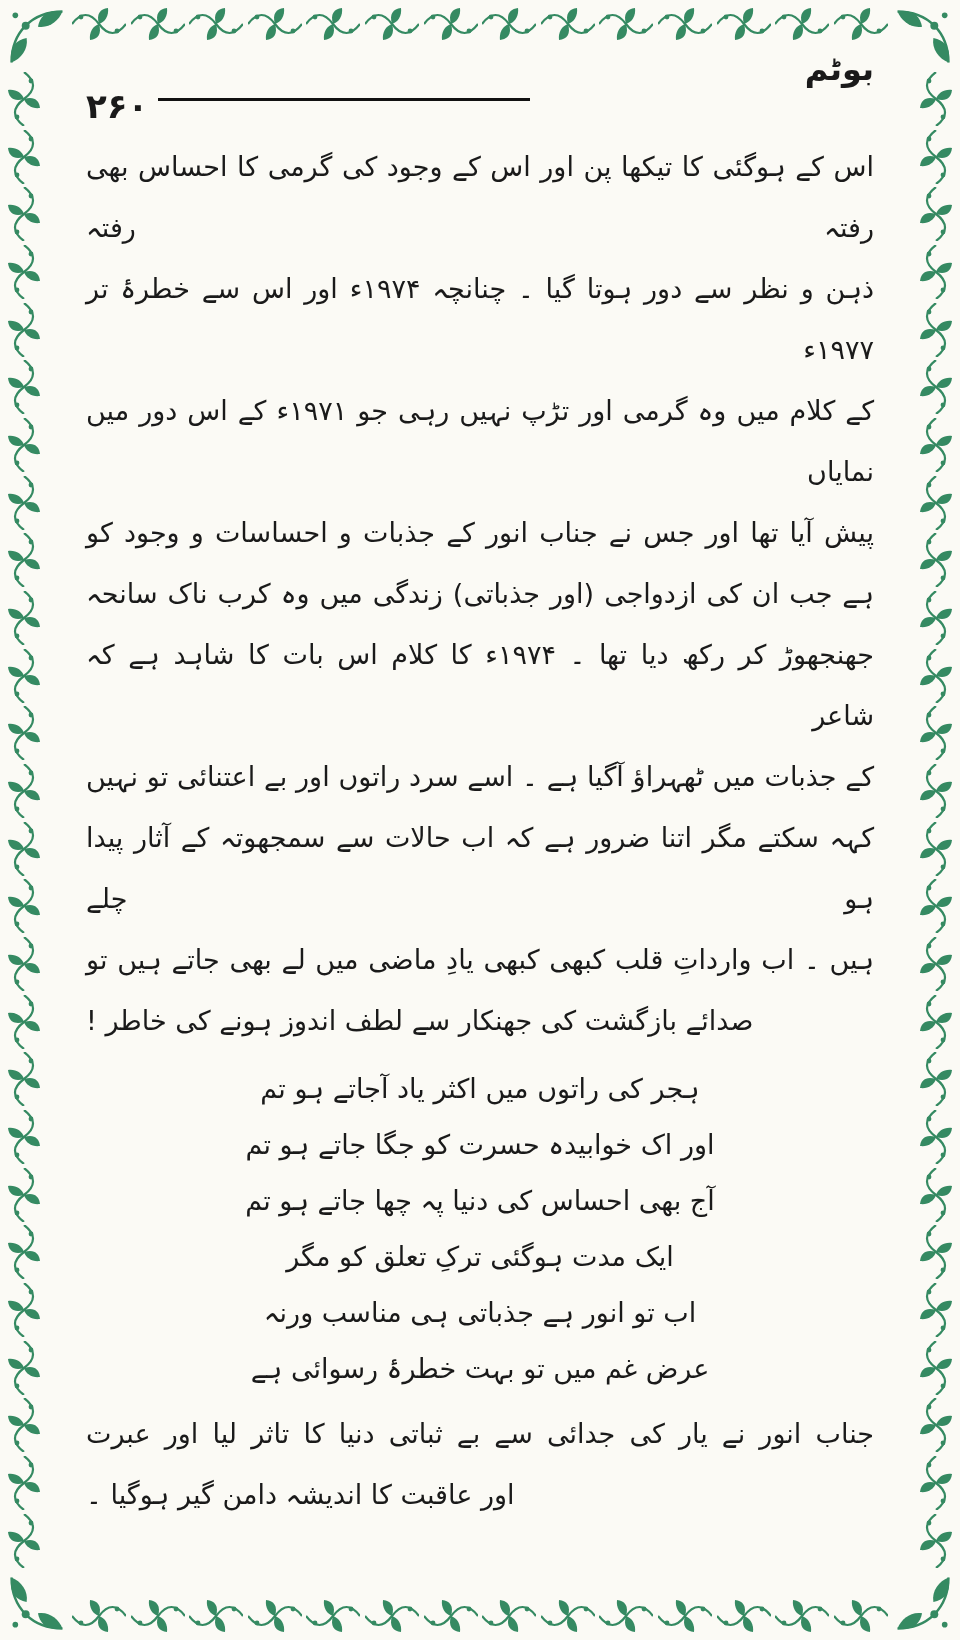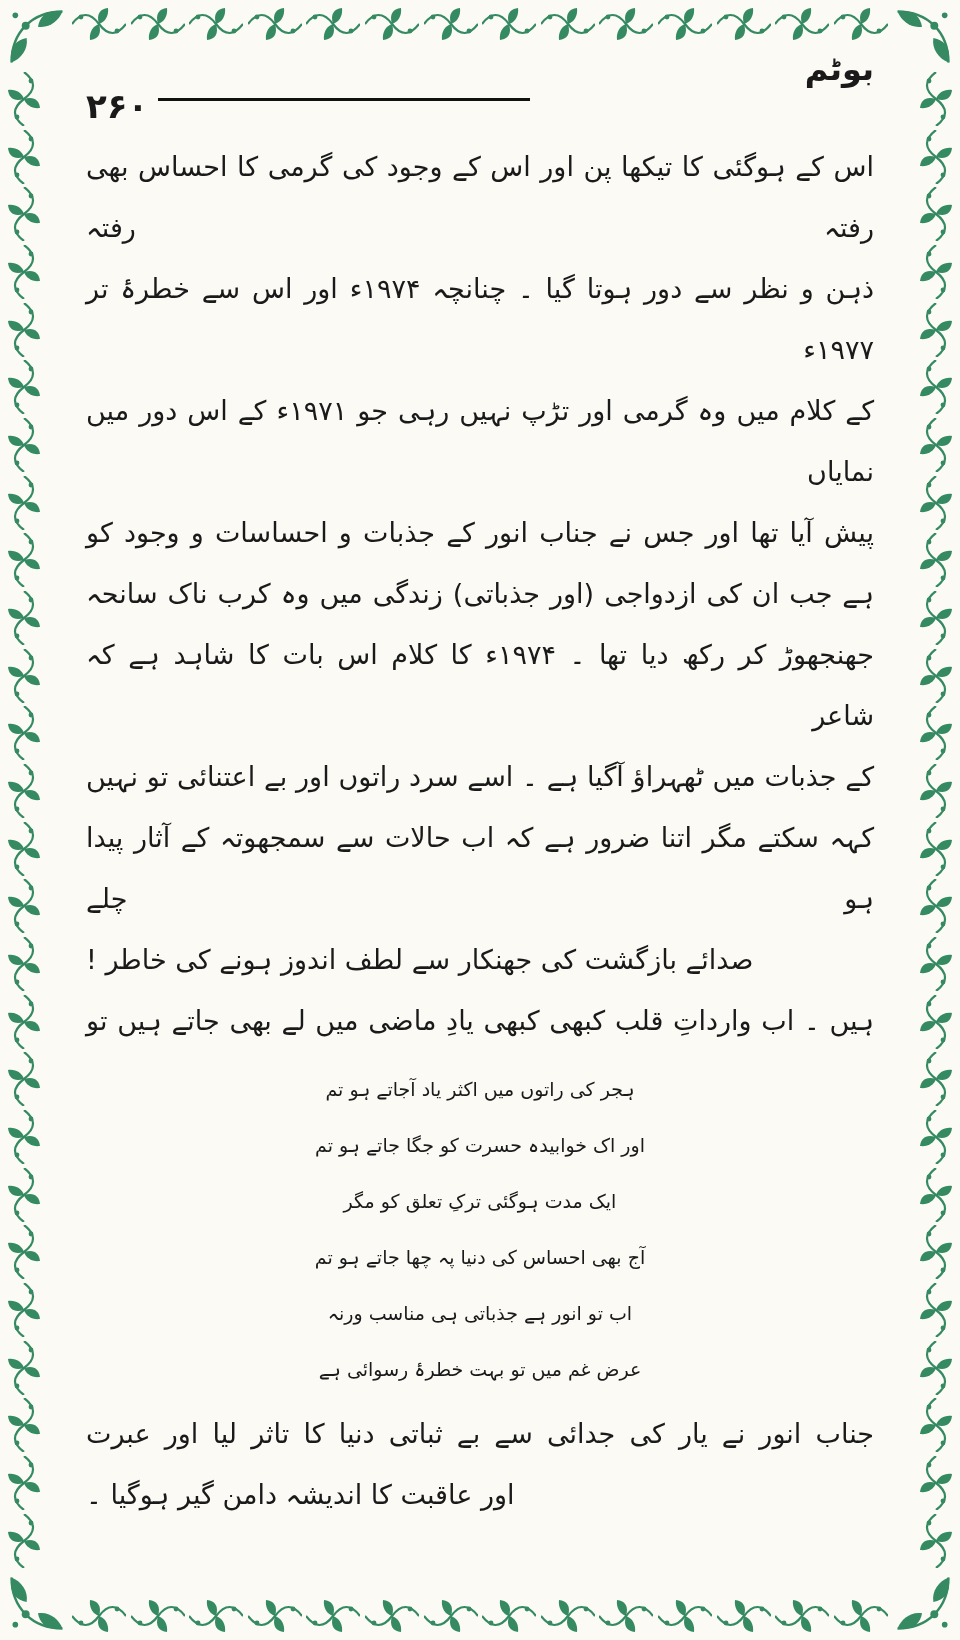--- a/index.html
+++ b/index.html
@@ -44,21 +44,21 @@
   .header-rule{display:inline-block;width:372px;height:0;border-top:3px solid #111;margin-top:14px;}
   .prose{margin-top:6px;}
   .prose .line{
     font-size:27px;line-height:61px;
     text-align:justify;text-align-last:justify;
     white-space:normal;
   }
   .prose .line.end-left{text-align:left;text-align-last:left;}
   .poem{margin-top:10px;}
   .poem .verse{
-    font-size:19px;line-height:56px;text-align:center;
+    font-size:27px;line-height:56px;text-align:center;
   }
 </style>
 </head>
 <body>
 
 <div class="frame">
   <div class="strip h top">
       <svg class="orn" width="54" height="36" viewBox="0 0 54 36">
         <path d="M0 18 C 9 6, 18 6, 27 18 S 45 30, 54 18" fill="none" stroke="currentColor" stroke-width="2.2"></path>
         <path d="M27 18 C 24 8, 28 3, 36 2 C 37 10, 33 16, 27 18 Z" fill="currentColor"></path>
@@ -771,29 +771,29 @@
 
   <div class="prose">
     <div class="line">اس کے ہوگئی کا تیکھا پن اور اس کے وجود کی گرمی کا احساس بھی رفتہ رفتہ</div>
     <div class="line">ذہن و نظر سے دور ہوتا گیا ۔ چنانچہ ۱۹۷۴ء اور اس سے خطرۂ تر ۱۹۷۷ء</div>
     <div class="line">کے کلام میں وہ گرمی اور تڑپ نہیں رہی جو ۱۹۷۱ء کے اس دور میں نمایاں</div>
     <div class="line">پیش آیا تھا اور جس نے جناب انور کے جذبات و احساسات و وجود کو</div>
     <div class="line">ہے جب ان کی ازدواجی (اور جذباتی) زندگی میں وہ کرب ناک سانحہ</div>
     <div class="line">جھنجھوڑ کر رکھ دیا تھا ۔ ۱۹۷۴ء کا کلام اس بات کا شاہد ہے کہ شاعر</div>
     <div class="line">کے جذبات میں ٹھہراؤ آگیا ہے ۔ اسے سرد راتوں اور بے اعتنائی تو نہیں</div>
     <div class="line">کہہ سکتے مگر اتنا ضرور ہے کہ اب حالات سے سمجھوتہ کے آثار پیدا ہو چلے</div>
+    <div class="line">ہیں ۔ اب وارداتِ قلب کبھی کبھی یادِ ماضی میں لے بھی جاتے ہیں تو</div>
     <div class="line end-left">صدائے بازگشت کی جھنکار سے لطف اندوز ہونے کی خاطر !</div>
-    <div class="line">ہیں ۔ اب وارداتِ قلب کبھی کبھی یادِ ماضی میں لے بھی جاتے ہیں تو</div>
   </div>
 
   <div class="poem">
     <div class="verse">ہجر کی راتوں میں اکثر یاد آجاتے ہو تم</div>
     <div class="verse">اور اک خوابیدہ حسرت کو جگا جاتے ہو تم</div>
+    <div class="verse">آج بھی احساس کی دنیا پہ چھا جاتے ہو تم</div>
     <div class="verse">ایک مدت ہوگئی ترکِ تعلق کو مگر</div>
-    <div class="verse">آج بھی احساس کی دنیا پہ چھا جاتے ہو تم</div>
     <div class="verse">اب تو انور ہے جذباتی ہی مناسب ورنہ</div>
     <div class="verse">عرض غم میں تو بہت خطرۂ رسوائی ہے</div>
   </div>
 
   <div class="prose">
     <div class="line">جناب انور نے یار کی جدائی سے بے ثباتی دنیا کا تاثر لیا اور عبرت</div>
     <div class="line end-left">اور عاقبت کا اندیشہ دامن گیر ہوگیا ۔</div>
   </div>
 
 </div>

